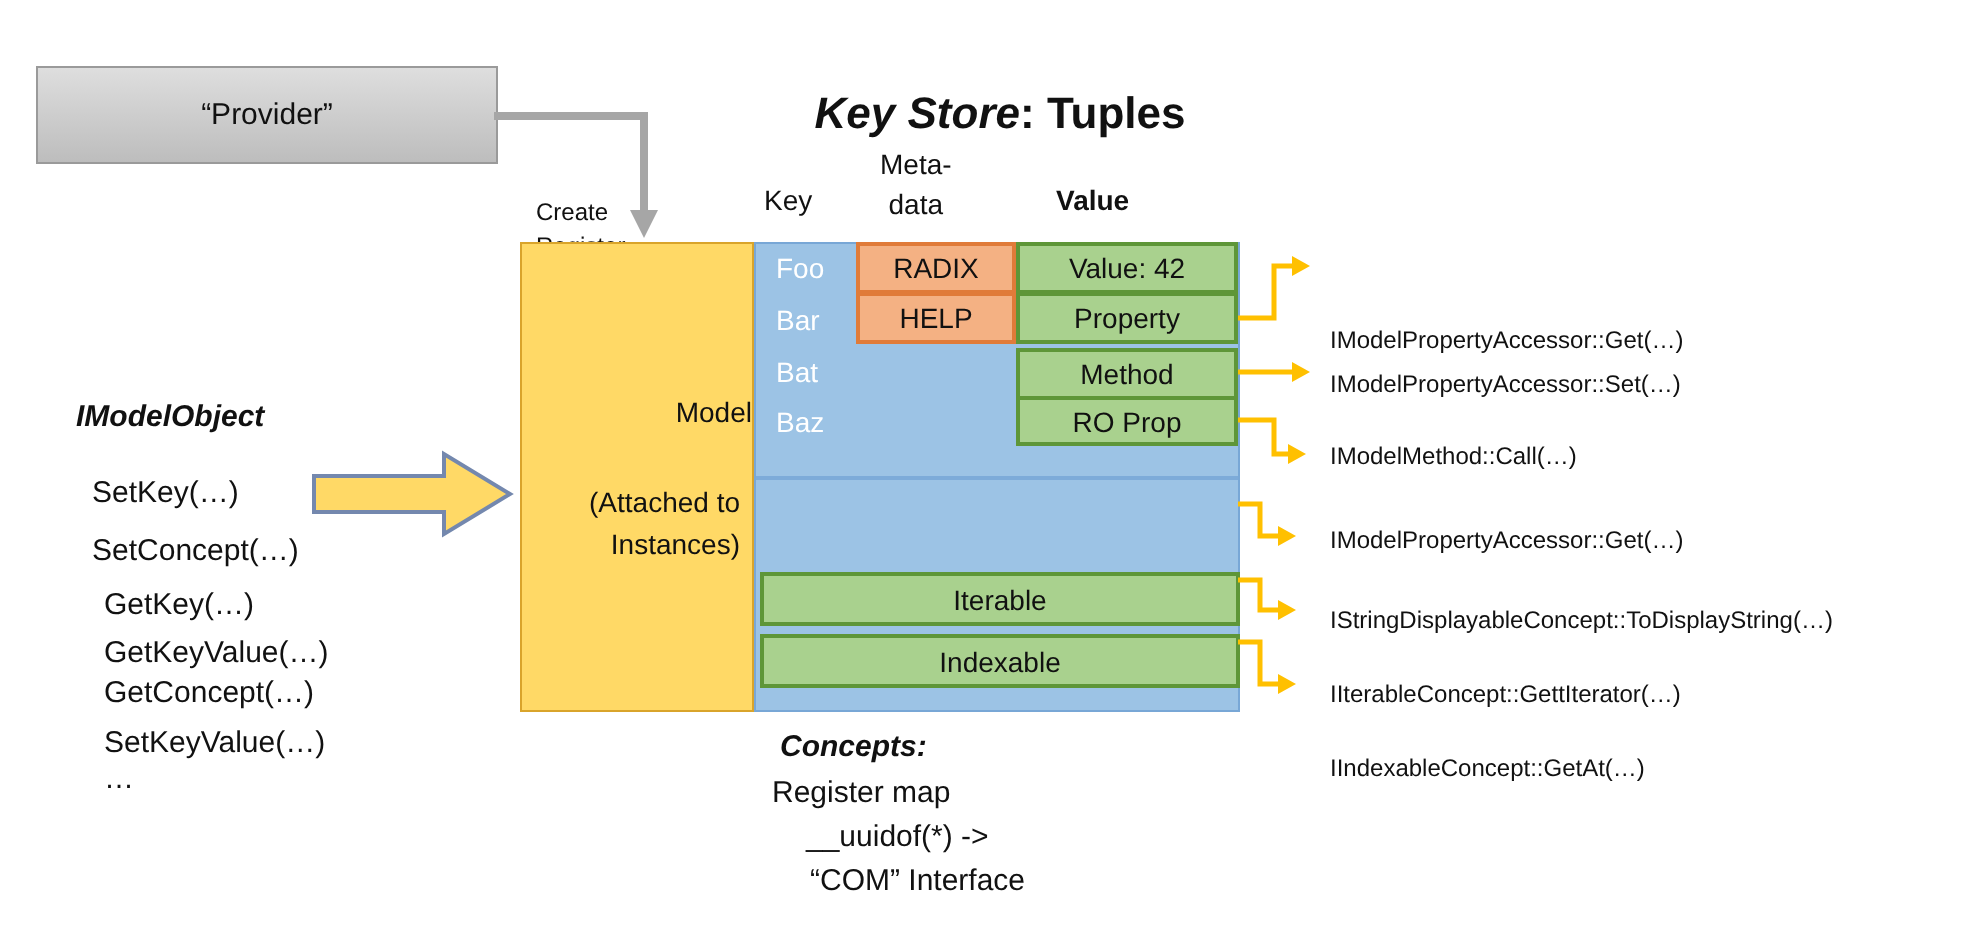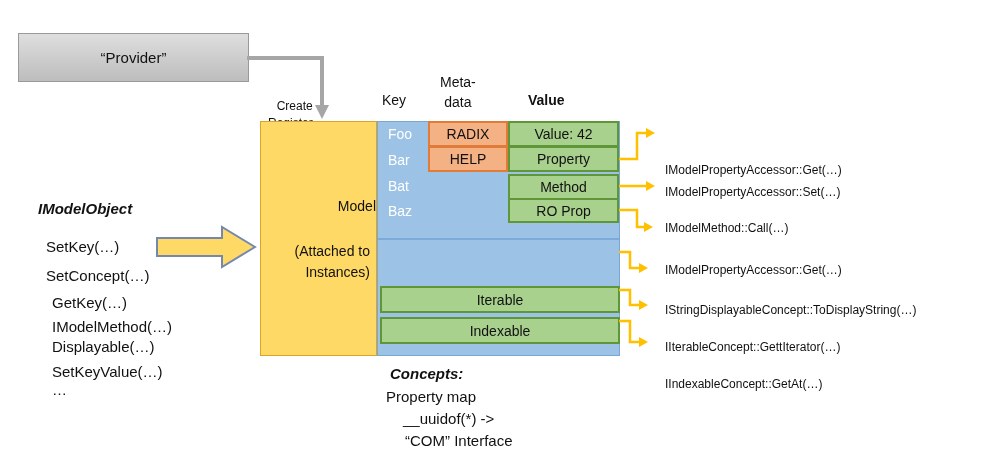--- a/index.html
+++ b/index.html
@@ -1,20 +1,20 @@
 <!DOCTYPE html>
 <html><head>
 <meta charset="utf-8">
 <style>
   html,body{margin:0;padding:0;background:#ffffff;}
   #canvas{
     position:relative;width:988px;height:470px;background:#ffffff;overflow:hidden;
     font-family:"Liberation Sans","DejaVu Sans",sans-serif;color:#111;
   }
-  .abs{position:absolute;text-align:right;}
+  .abs{position:absolute;}
   
   .provider-box{
     left:18px;top:33px;width:229px;height:47px;
     background:linear-gradient(#dedede,#bdbdbd);
     border:1px solid #9a9a9a;
     display:flex;align-items:center;justify-content:center;
     font-size:15px;
   }
   .connector-labels{left:268px;top:63px;font-size:12px;line-height:17px;margin-top:35px;}
   .connector-labels span{display:block;}
@@ -79,20 +79,23 @@
   <div class="abs provider-box">
     <span>“Provider”</span>
   </div>
 
   <div class="abs connector-labels">
     <span>Create</span>
     <span>Register</span>
     <span>Etc…</span>
   </div>
 
+  <div class="abs title">
+    <span class="emph">Key Store</span><span class="sep">: </span><span>Tuples</span>
+  </div>
 
   <div class="abs col-label col-key">Key</div>
   <div class="abs col-label col-meta">
     <span>Meta-</span>
     <span>data</span>
   </div>
   <div class="abs col-label col-value">Value</div>
 
   <div class="abs model-box">
     <div class="model-line1">Model</div>
@@ -115,35 +118,35 @@
   <div class="abs value-cell" style="top:174px">Method</div>
   <div class="abs value-cell" style="top:198px;height:25px">RO Prop</div>
 
   <div class="abs concept-bar" style="top:317px;height:27px">Indexable</div>
   <div class="abs concept-bar" style="top:286px;height:27px">Iterable</div>
 
   <div class="abs imo-header">IModelObject</div>
   <div class="abs method" style="left:46px;top:238px">SetKey(…)</div>
   <div class="abs method" style="left:46px;top:267px">SetConcept(…)</div>
   <div class="abs method" style="left:52px;top:294px">GetKey(…)</div>
-  <div class="abs method" style="left:52px;top:318px">IModelMethod(…)</div>
-  <div class="abs method" style="left:52px;top:338px">Displayable(…)</div>
+  <div class="abs method" style="left:52px;top:318px">GetKeyValue(…)</div>
+  <div class="abs method" style="left:52px;top:338px">GetConcept(…)</div>
   <div class="abs method" style="left:52px;top:363px">SetKeyValue(…)</div>
   <div class="abs method" style="left:52px;top:381px">…</div>
 
   <div class="abs annot" style="top:121px">IModelPropertyAccessor::Get(…)</div>
   <div class="abs annot" style="top:143px">IModelPropertyAccessor::Set(…)</div>
   <div class="abs annot" style="top:179px">IModelMethod::Call(…)</div>
   <div class="abs annot" style="top:221px">IModelPropertyAccessor::Get(…)</div>
   <div class="abs annot" style="top:261px">IStringDisplayableConcept::ToDisplayString(…)</div>
   <div class="abs annot" style="top:298px">IIterableConcept::GettIterator(…)</div>
   <div class="abs annot" style="top:335px">IIndexableConcept::GetAt(…)</div>
 
   <div class="abs note-header">Concepts:</div>
-  <div class="abs note-line" style="left:386px;top:388px">Property map</div>
+  <div class="abs note-line" style="left:386px;top:388px">Register map</div>
   <div class="abs note-line" style="left:403px;top:410px">__uuidof(*) -&gt;</div>
   <div class="abs note-line" style="left:405px;top:432px">“COM” Interface</div>
 
   <svg class="overlay" width="988" height="470" viewBox="0 0 988 470">
 
     <polyline points="247,58 322,58 322,107" fill="none" stroke="#a6a6a6" stroke-width="4"></polyline>
     <polygon points="315,105 329,105 322,119" fill="#a6a6a6"></polygon>
 
     <polygon points="157,238 222,238 222,227 255,247 222,267 222,256 157,256" fill="#FFD966" stroke="#7488ae" stroke-width="2"></polygon>
 

